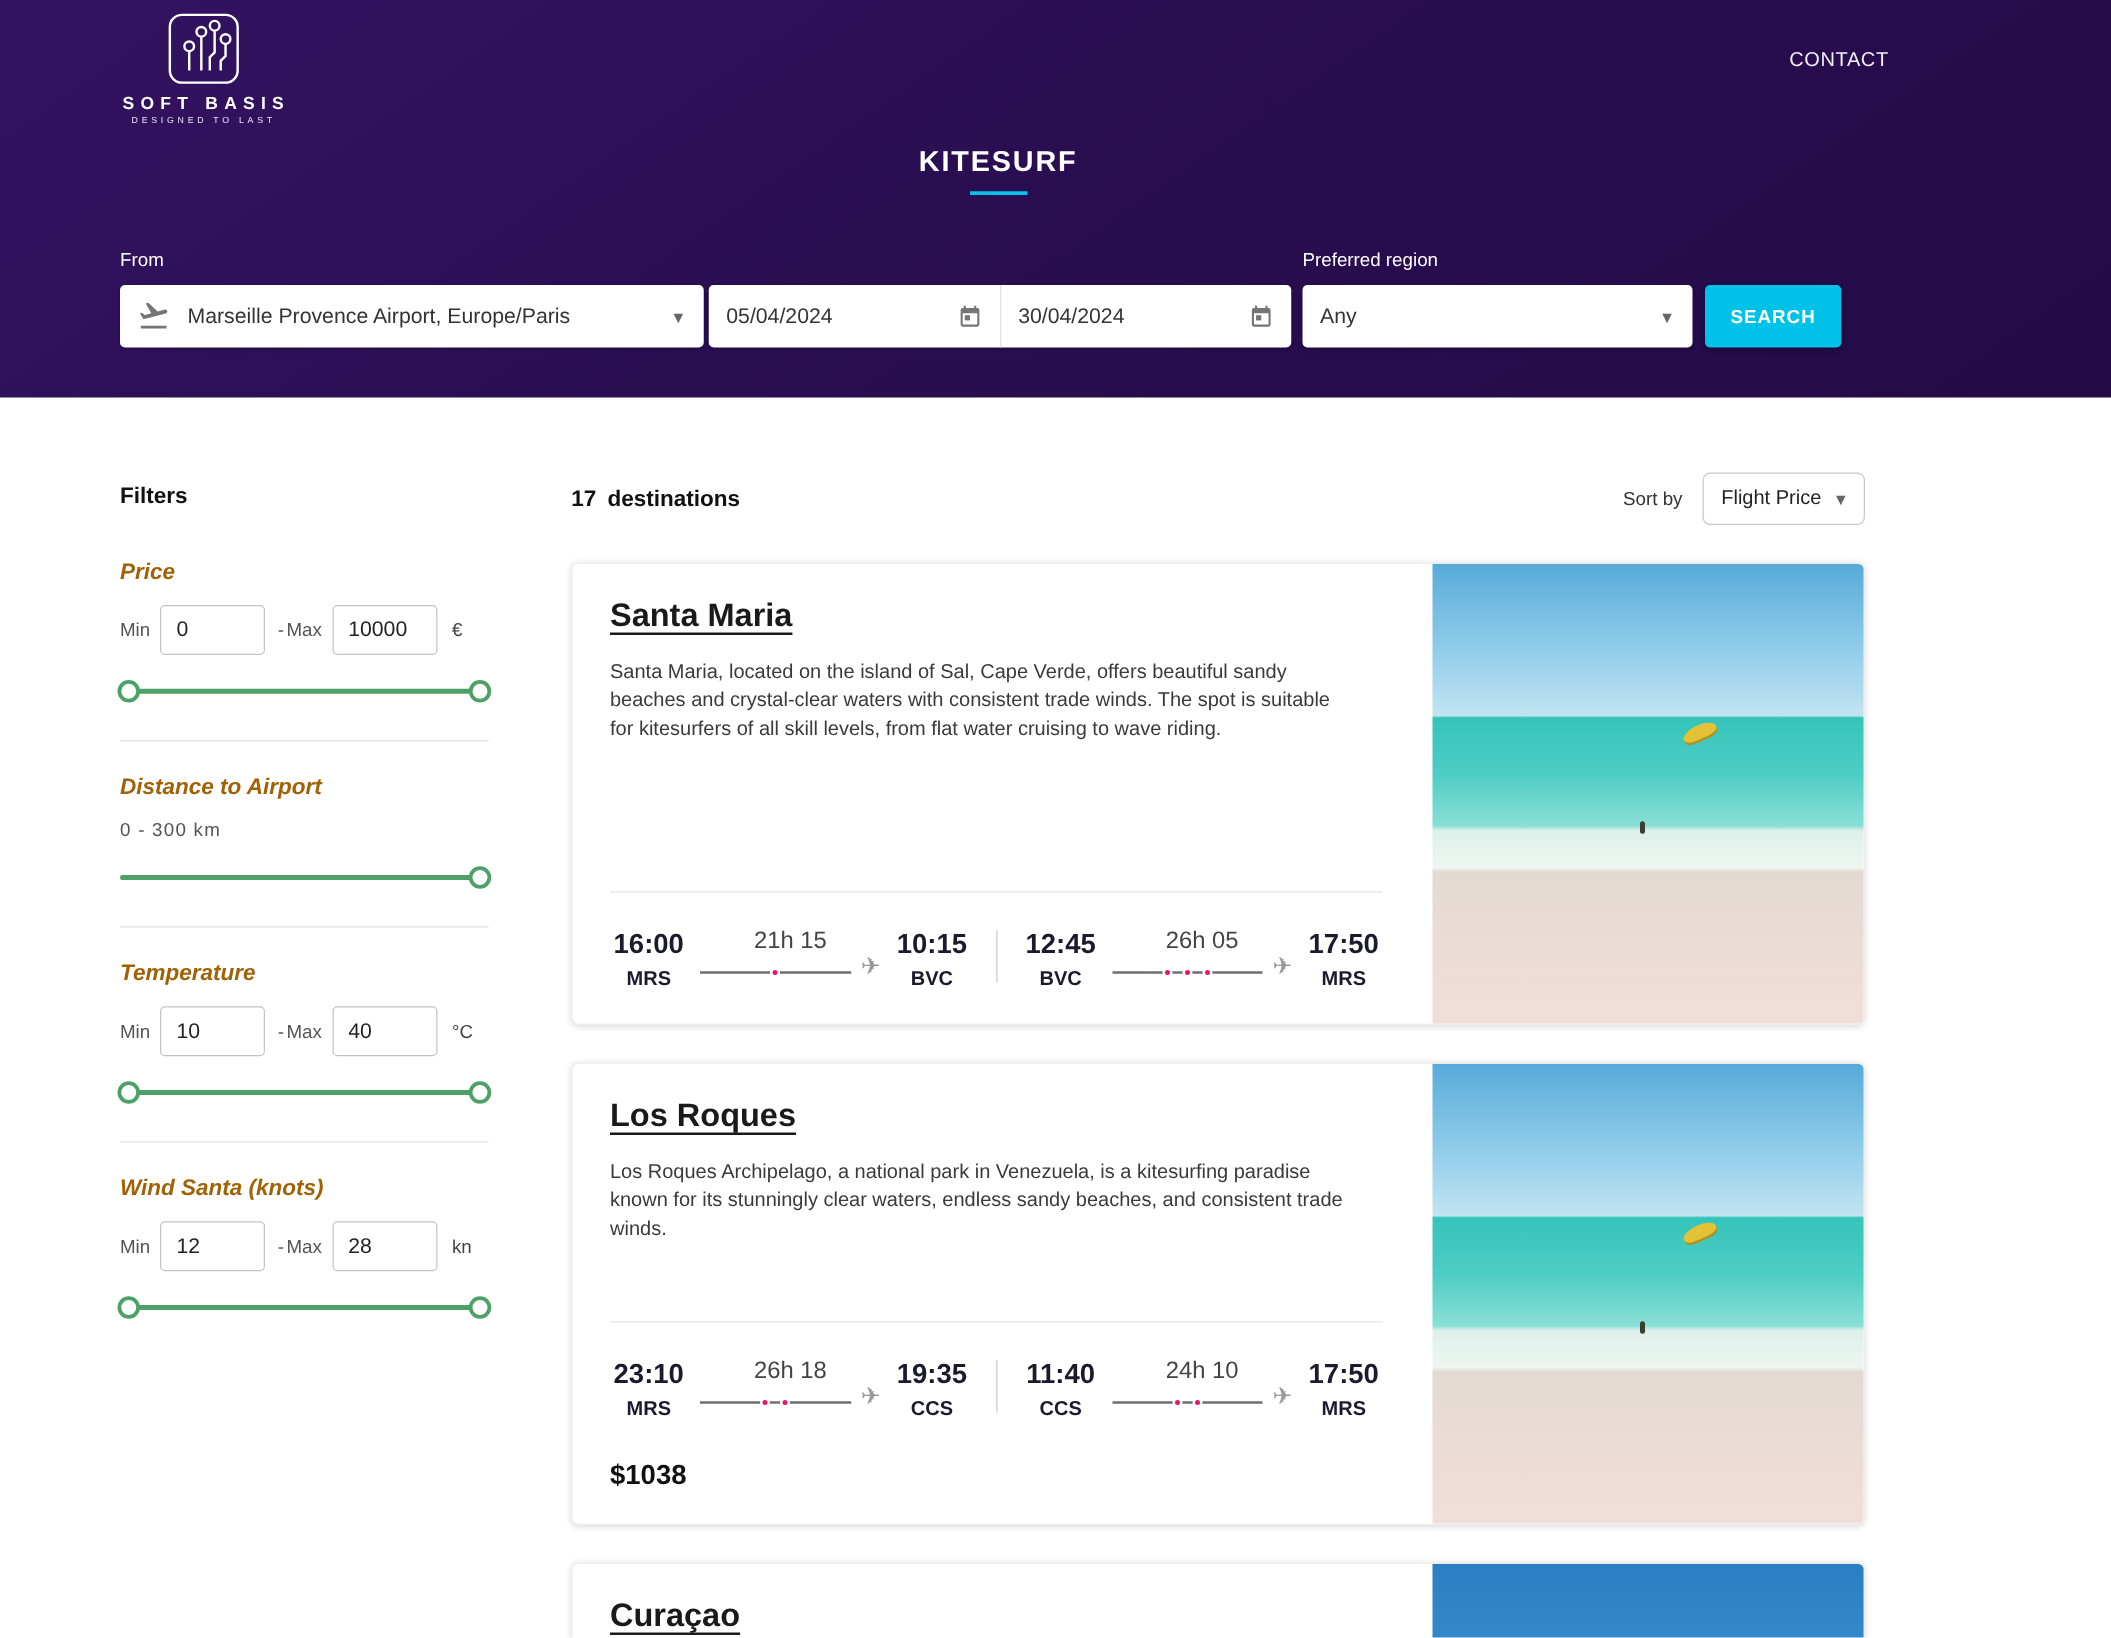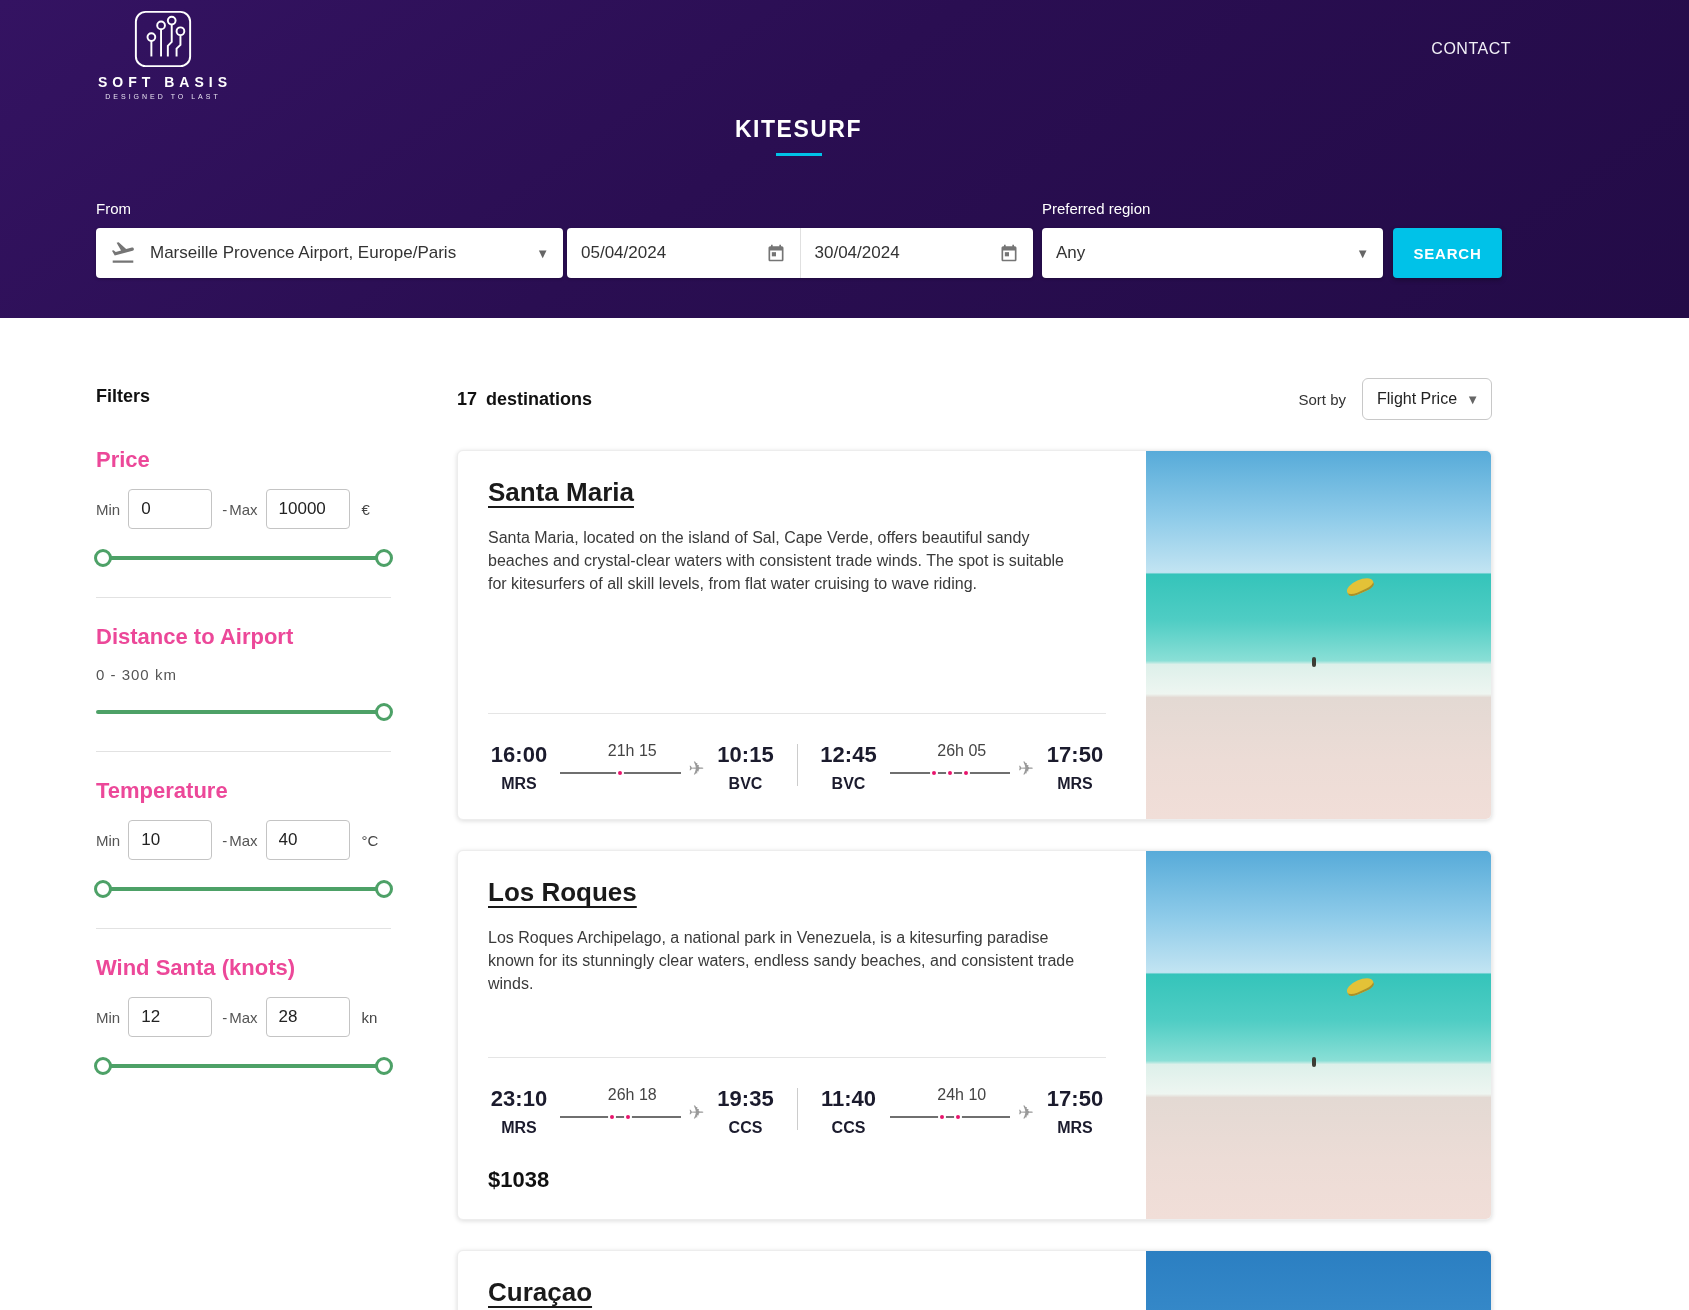--- a/index.html
+++ b/index.html
@@ -22,36 +22,36 @@
   .search-bar { position:absolute; left:96px; top:200px; display:flex; align-items:flex-end; }
   .field-group { display:flex; flex-direction:column; }
   .field-label { color:#fff; font-size:15px; margin-bottom:10px; height:18px; }
   .field { background:#fff; border-radius:4px; height:50px; display:flex; align-items:center;
            padding:0 14px; font-size:17px; color:#333; box-shadow:0 1px 3px rgba(0,0,0,.25); }
   .field-airport { width:467px; }
   .field-dates { width:466px; margin-left:4px; padding:0; }
   .date-half { flex:1; display:flex; align-items:center; height:100%; padding:0 14px; }
   .date-half + .date-half { border-left:1px solid #e0e0e0; }
   .date-text { flex:1; }
-  .field-region { width:341px; }
+  .field-region { width:312px; }
   .grow { flex:1; }
   .caret { color:#666; font-size:13px; margin-left:8px; }
   .search-btn { width:109px; height:50px; margin-left:10px; background:#00c2e8; border:none;
                 border-radius:4px; color:#fff; font-weight:bold; font-size:15px; letter-spacing:0.8px;
                 cursor:pointer; box-shadow:0 2px 5px rgba(0,0,0,.3);
                 font-family:"Liberation Sans", sans-serif; }
   .icon-gray { color:#757575; }
 
   
   .content { display:flex; align-items:flex-start; }
 
   
   .filters { width:295px; margin-left:96px; padding-top:68px; flex-shrink:0; }
   .filters-title { font-size:18px; font-weight:bold; color:#111; margin-bottom:40px; }
-  .filter-label { font-size:22px; font-weight:bold; color:#ec4899; margin-bottom:16px; }
+  .filter-label { font-size:18px; font-weight:bold; color:#a16207; margin-bottom:16px;font-style:italic; }
   .minmax-row { display:flex; align-items:center; font-size:15px; color:#555; }
   .minmax-row input { width:84px; height:40px; border:1px solid #c4c4c4; border-radius:4px;
                       padding:0 12px; font-size:17px; color:#222; margin:0 8px;
                       font-family:"Liberation Sans", sans-serif; }
   .dash { margin:0 2px; }
   .unit { margin-left:4px; color:#444; }
   .range-text { font-size:15px; color:#555; letter-spacing:1px; margin-bottom:4px; }
   .slider { position:relative; height:18px; margin-top:20px; }
   .slider .track { position:absolute; left:0; right:0; top:7px; height:4px; background:#4da167; border-radius:2px; }
   .handle { position:absolute; top:0; width:18px; height:18px; border-radius:50%;
@@ -75,21 +75,21 @@
   .card-title { font-size:26px; font-weight:bold; color:#1a1a1a; text-decoration:underline;
                 text-underline-offset:5px; margin-bottom:18px; }
   .card-desc { font-size:16px; color:#3a3a3a; line-height:1.45; width:592px; }
   .card-divider { border:none; border-top:1px solid #e5e5e5; margin-top:auto; width:100%; }
   .flight-row { display:flex; align-items:flex-start; margin-top:28px; }
   .leg { flex:1; display:flex; align-items:flex-start; }
   .endpoint { text-align:center; min-width:62px; }
   .time { font-size:22px; font-weight:bold; color:#1b1b2d; }
   .code { font-size:16px; font-weight:bold; color:#1b1b2d; margin-top:7px; }
   .leg-mid { flex:1; padding:0 10px; }
-  .duration { font-size:16px; color:#444; text-align:center; margin-bottom:4px; }
+  .duration { font-size:19px; color:#444; text-align:center; margin-bottom:4px; }
   .line-vis { display:flex; align-items:center; }
   .track-line { position:relative; flex:1; height:2px; background:#6f6f6f; margin-top:2px; }
   .dots { position:absolute; left:0; right:0; top:-3px; display:flex; justify-content:center; gap:8px; }
   .dot { width:8px; height:8px; border-radius:50%; background:#e8146c; border:2px solid #fff; }
   .leg-plane { font-size:19px; color:#999; margin-left:8px; margin-top:-7px; }
   .leg-sep { width:1px; background:#ccc; height:42px; margin:2px 20px 0; }
   .price { font-size:22px; font-weight:bold; color:#101010; margin-top:30px; }
   .card-image { width:345px; flex-shrink:0; position:relative; overflow:hidden; }
   .img-beach { background:linear-gradient(to bottom,
       #57abd9 0%, #8ecbe9 18%, #c2e4f2 33%,

